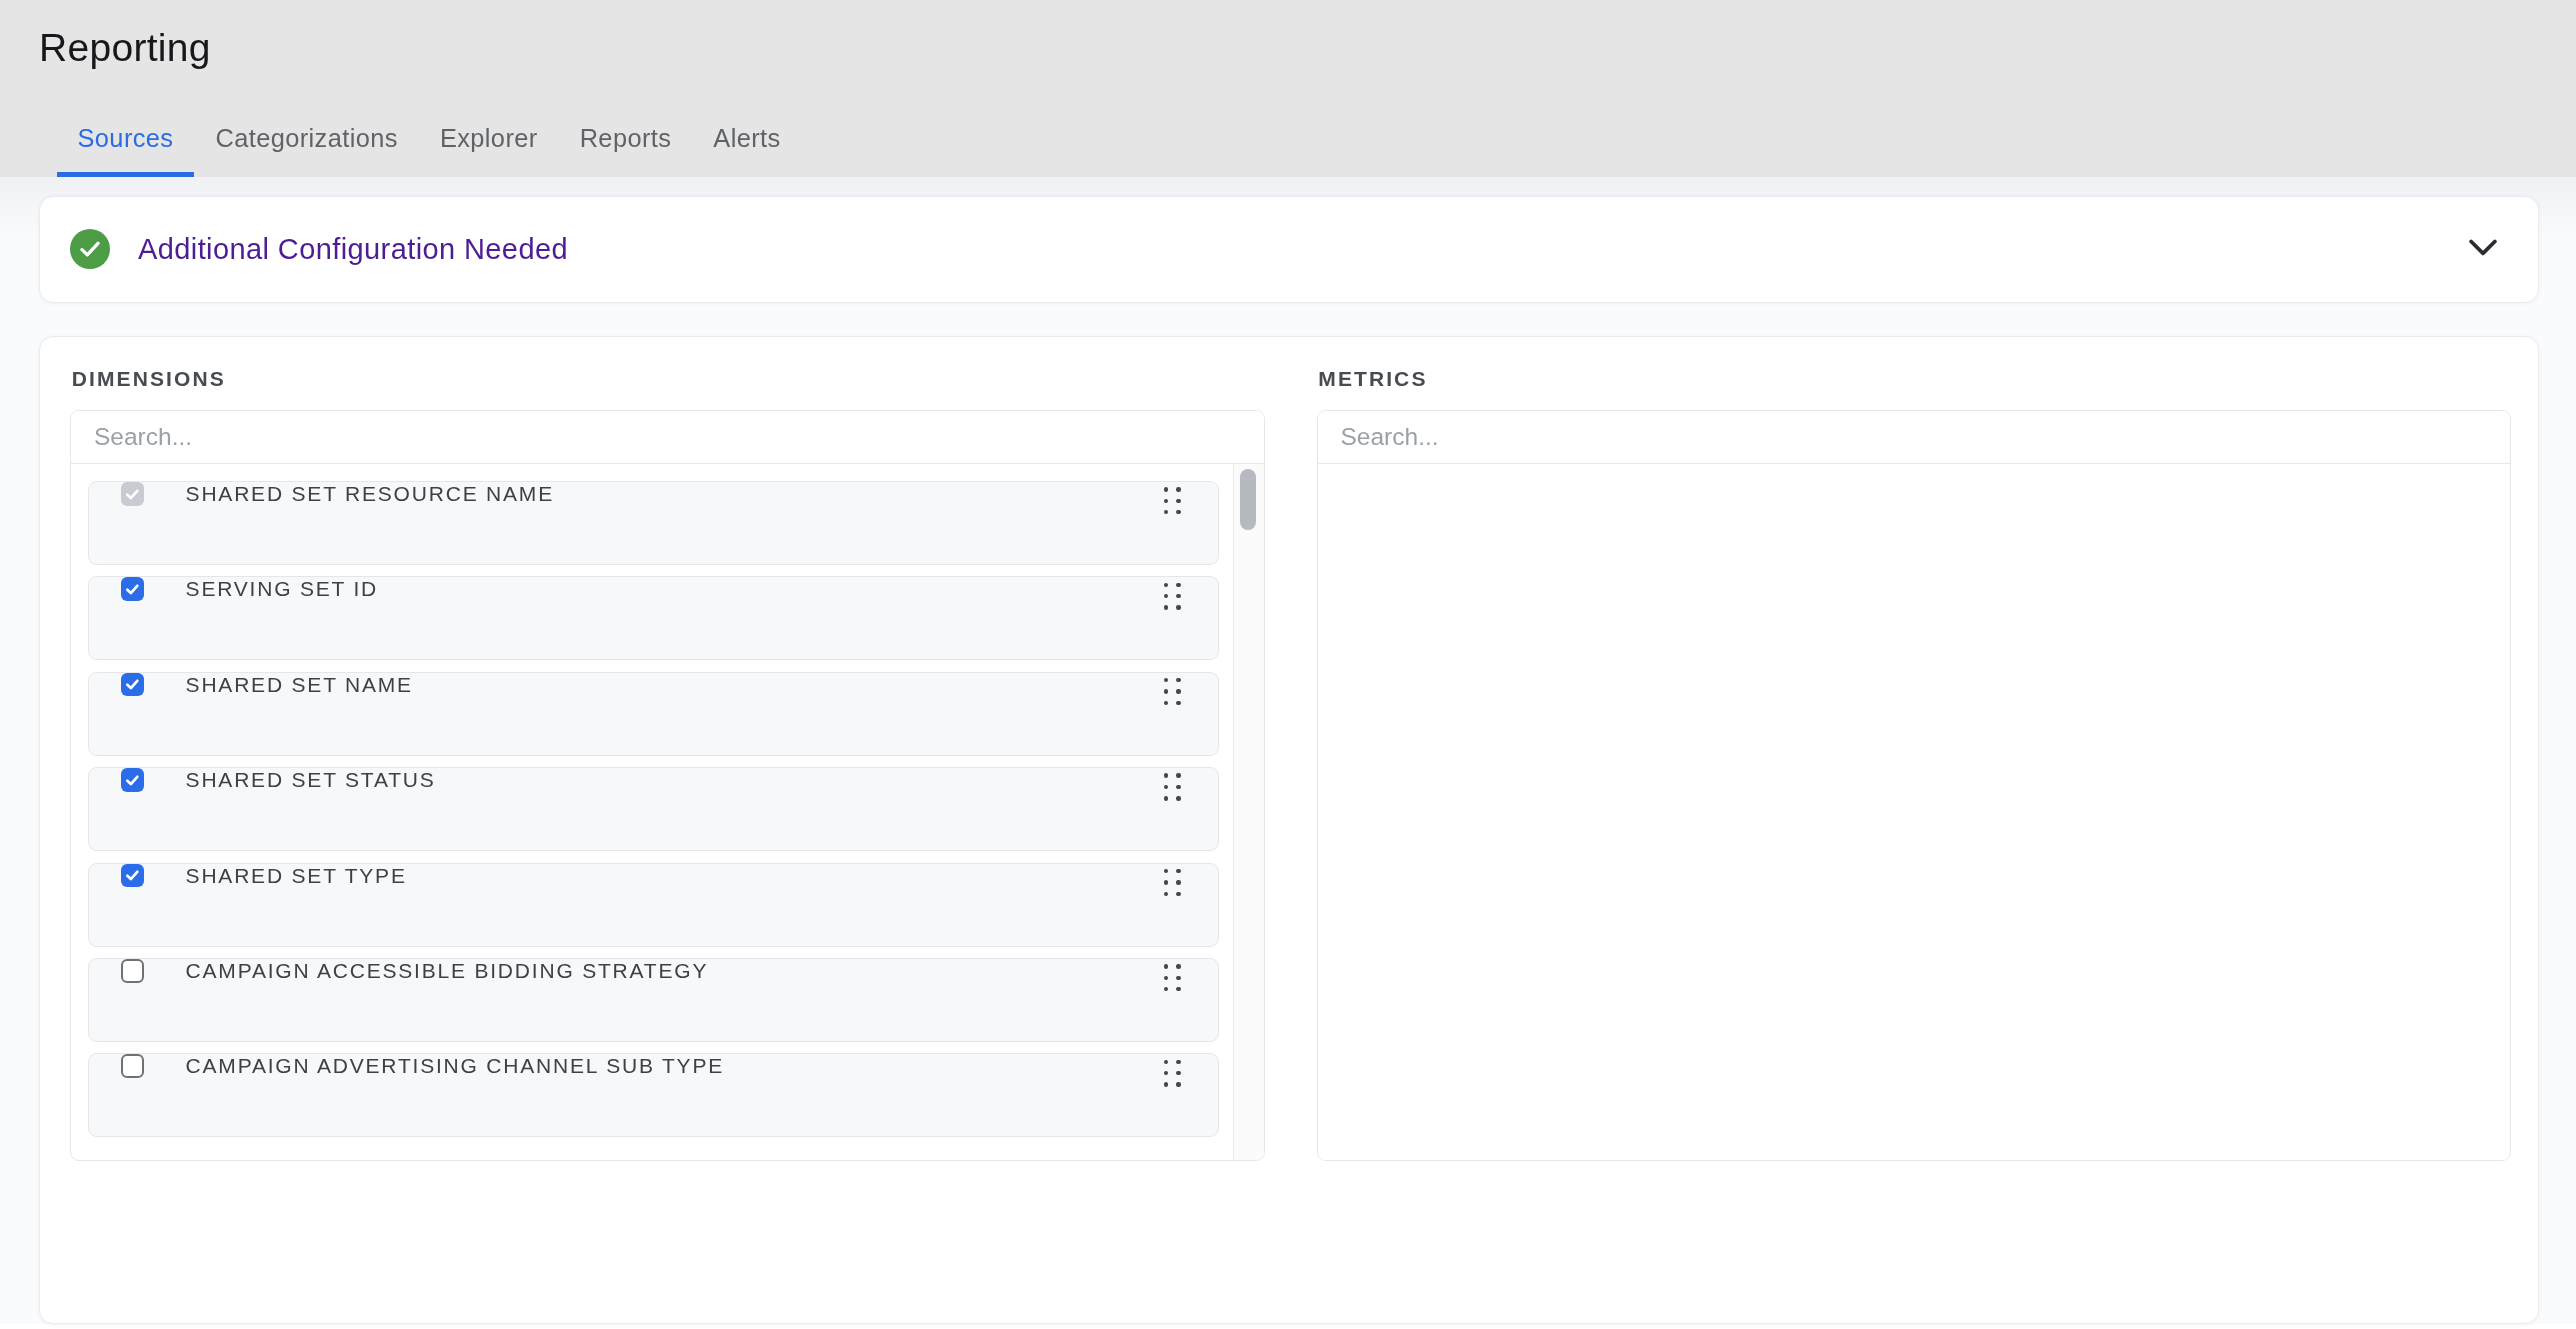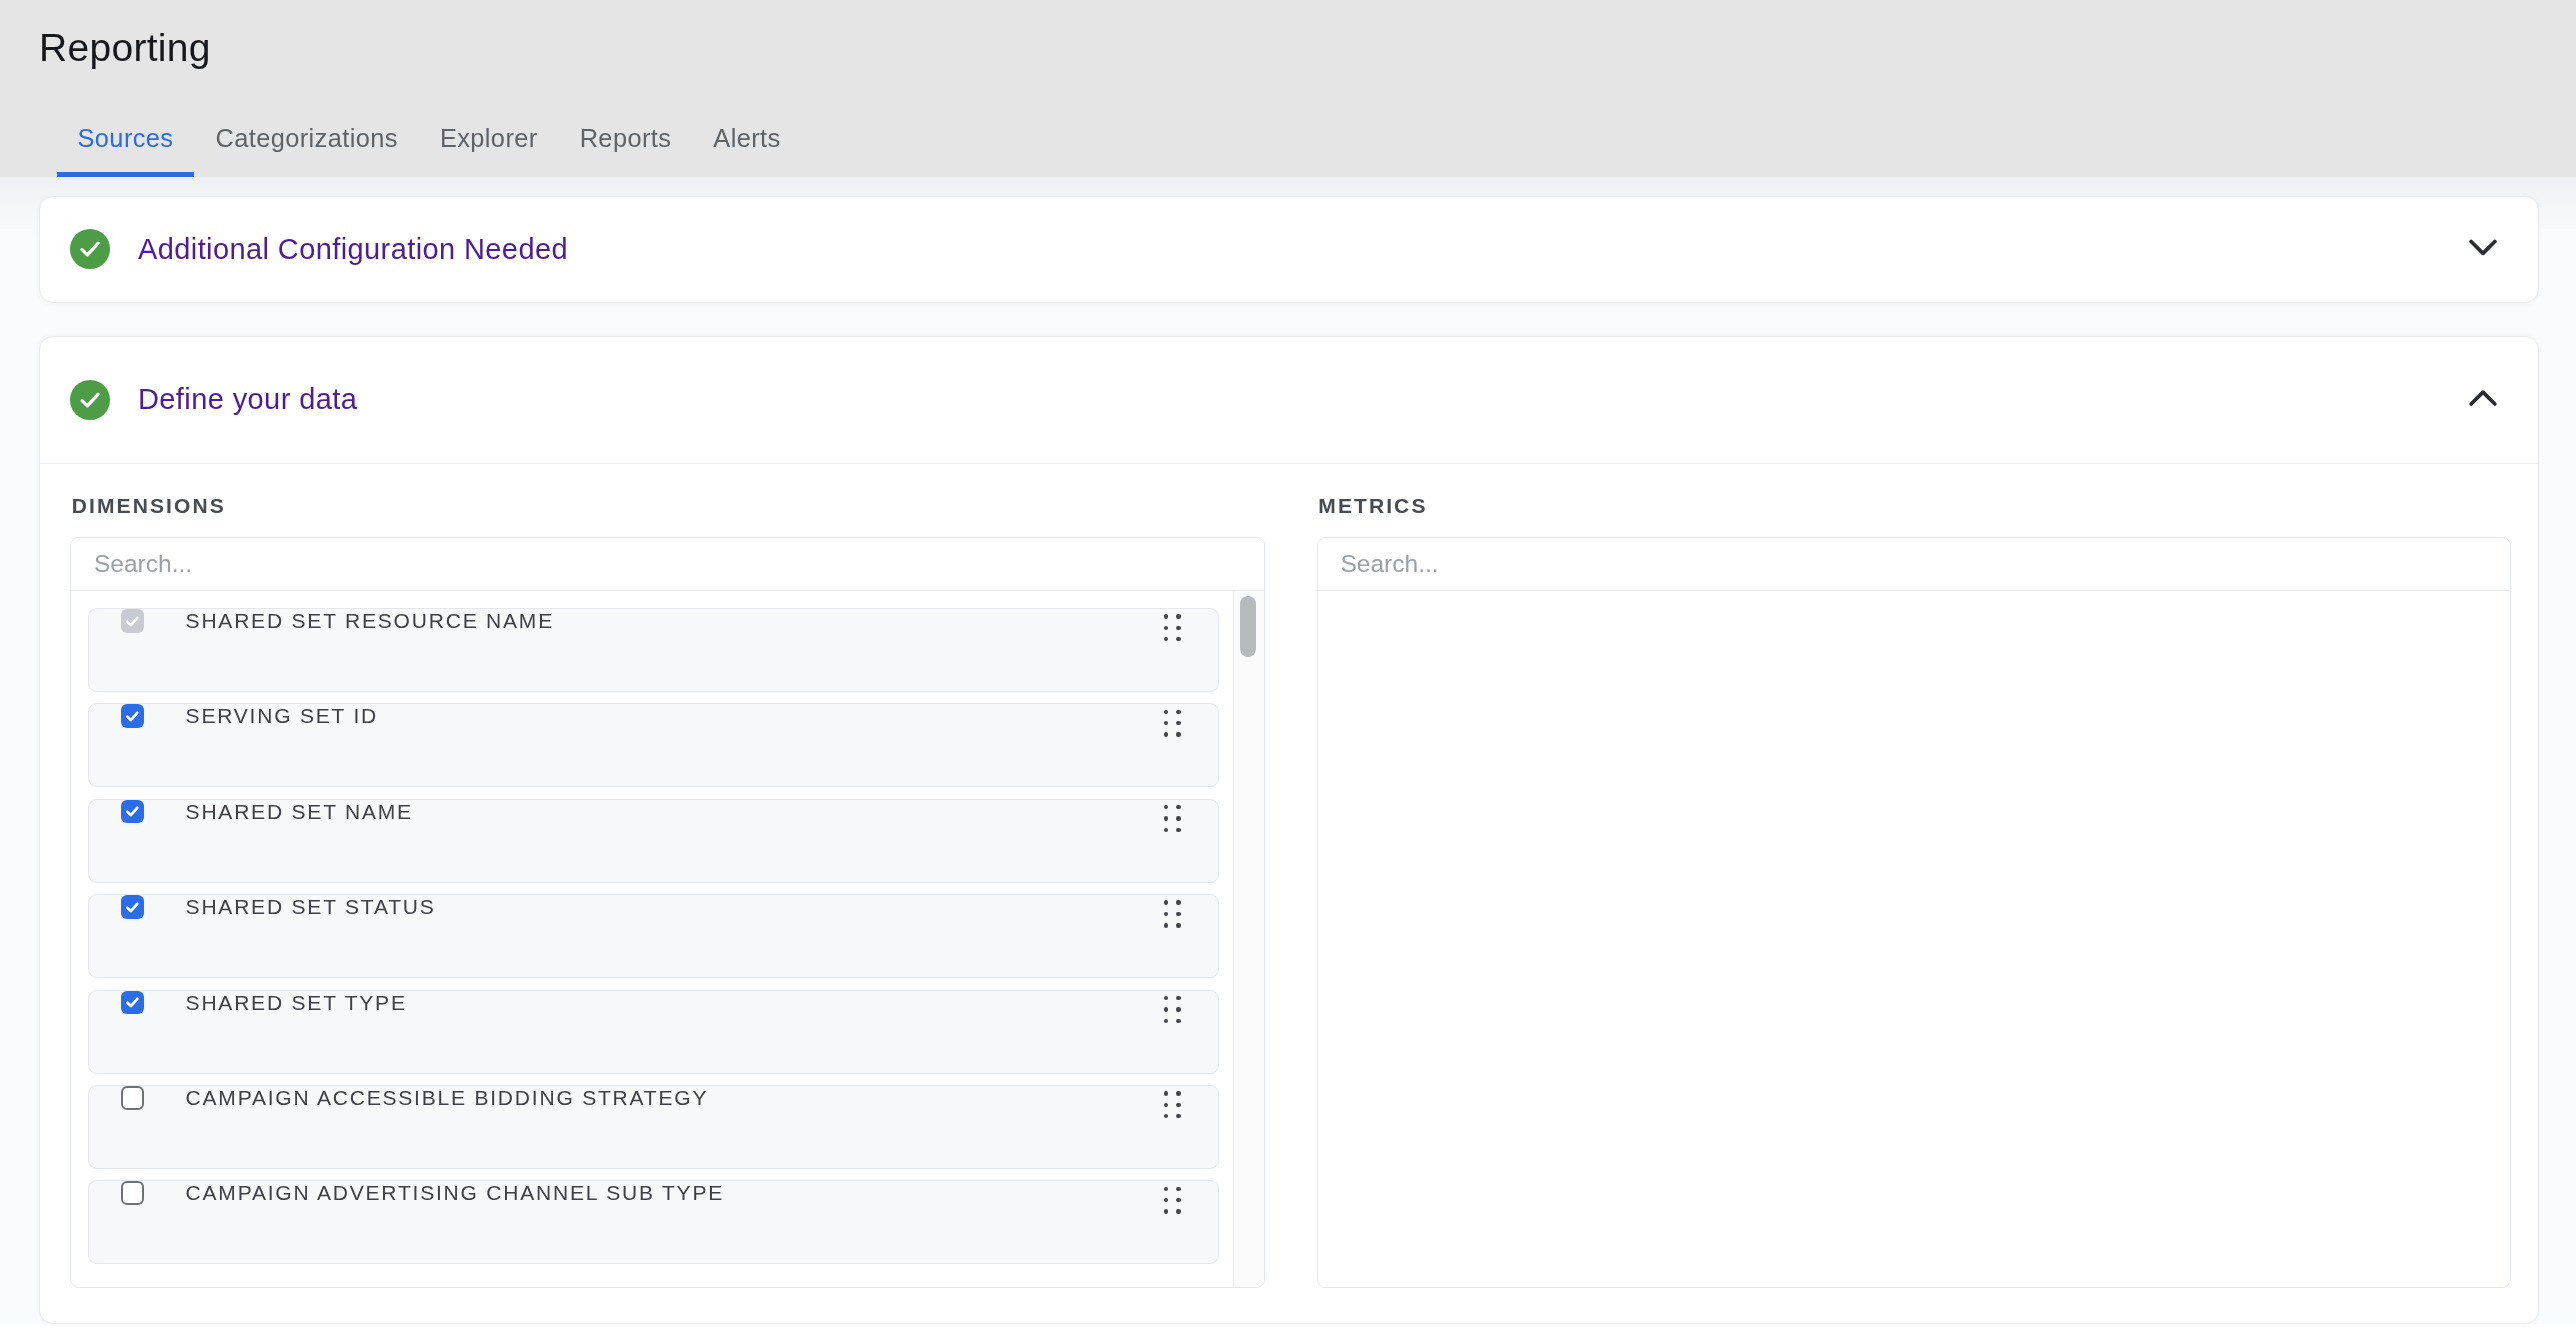--- a/index.html
+++ b/index.html
@@ -95,36 +95,20 @@
     <button class="chevron-btn">
       <span>
         <svg viewBox="0 0 24 14" width="30" height="17.5">
           <path d="M2.5 2 L12 11.5 L21.5 2" fill="none" stroke="#2a2d31" stroke-width="3" stroke-linecap="round" stroke-linejoin="round"></path>
         </svg>
       </span>
     </button>
   </section>
 
   <section class="card card-expanded">
-    <div class="card-header">
-      <span class="status-circle">
-        <svg viewBox="0 0 24 24" width="40" height="40">
-          <circle cx="12" cy="12" r="12" fill="#4c9d45"></circle>
-          <path d="M7.2 12.4 L10.4 15.5 L16.8 8.6" fill="none" stroke="#fff" stroke-width="2" stroke-linecap="round" stroke-linejoin="round"></path>
-        </svg>
-      </span>
-      <span class="card-title">Define your data</span>
-      <button class="chevron-btn">
-        <span>
-          <svg viewBox="0 0 24 14" width="30" height="17.5">
-            <path d="M2.5 12 L12 2.5 L21.5 12" fill="none" stroke="#2a2d31" stroke-width="3" stroke-linecap="round" stroke-linejoin="round"></path>
-          </svg>
-        </span>
-      </button>
-    </div>
 
     <div class="card-body">
 
       <div class="col">
         <div class="col-label">DIMENSIONS</div>
         <div class="panel">
           <input class="search" type="text" placeholder="Search..." style="">
           <div class="panel-body">
             <div class="dim-list">
                 <div class="lrow">

